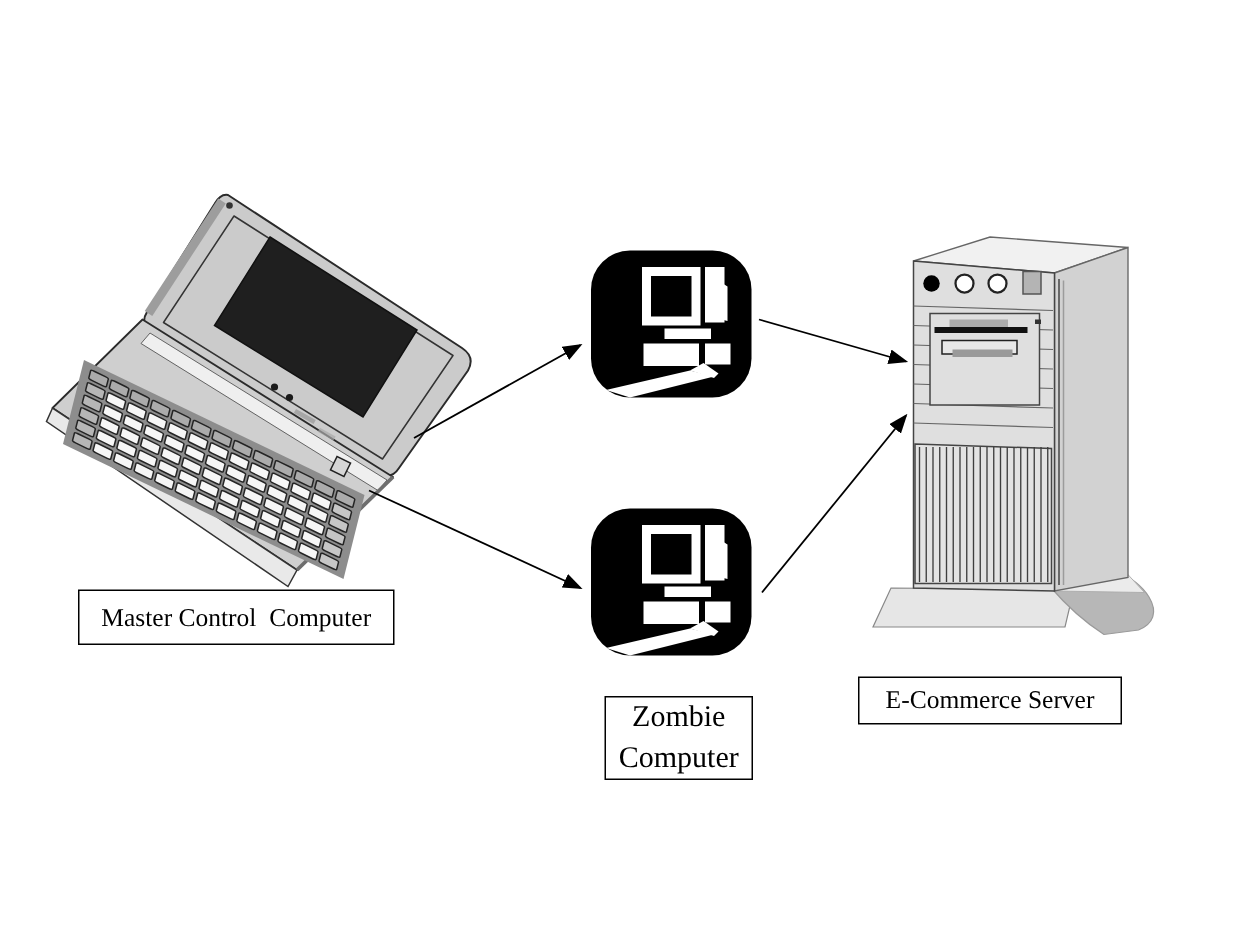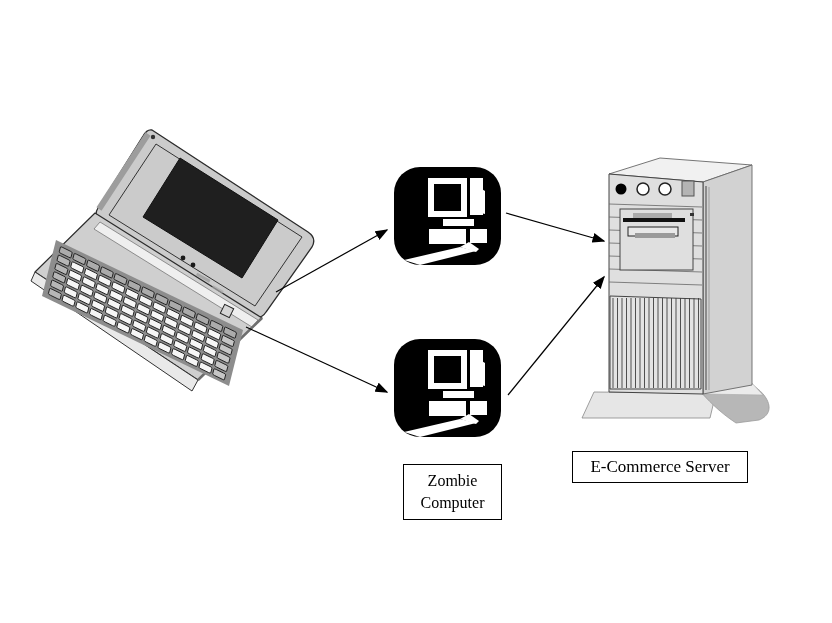--- a/index.html
+++ b/index.html
@@ -16,21 +16,21 @@
     border:1px solid #000;
     background:#fff;
     color:#000;
     display:flex;
     align-items:center;
     justify-content:center;
     text-align:center;
     box-sizing:border-box;
   }
   .label-master{left:52px;top:393px;width:211px;height:37px;font-size:17px;white-space:pre;}
-  .label-zombie{left:403px;top:464px;width:99px;height:56px;font-size:16px;flex-direction:column;line-height:1.35;}
+  .label-zombie{left:403px;top:464px;width:99px;height:56px;font-size:20px;flex-direction:column;line-height:1.35;}
   .label-server{left:572px;top:451px;width:176px;height:32px;font-size:17px;}
 </style>
 </head>
 <body>
 
 <div class="canvas">
 
 <svg class="diagram-svg" width="832" height="623" viewBox="0 0 832 623">
   <defs>
     <marker id="ah" markerWidth="13" markerHeight="10" refX="11.5" refY="5" orient="auto" markerUnits="userSpaceOnUse">
@@ -244,20 +244,23 @@
   </g>
 
   <g stroke-width="1.2" fill="none">
     <line x1="276" y1="292" x2="387" y2="230" marker-end="url(#ah)" stroke="#000000"></line>
     <line x1="246" y1="327" x2="387" y2="392" marker-end="url(#ah)" stroke="#000000"></line>
     <line x1="506" y1="213" x2="604" y2="241" marker-end="url(#ah)" stroke="#000000"></line>
     <line x1="508" y1="395" x2="604" y2="277" marker-end="url(#ah)" stroke="#000000"></line>
   </g>
 </svg>
 
+  <div class="label-box label-master">
+    <span>Master Control  Computer</span>
+  </div>
 
   <div class="label-box label-zombie">
     <span>Zombie</span>
     <span>Computer</span>
   </div>
 
   <div class="label-box label-server">
     <span>E-Commerce Server</span>
   </div>
 

